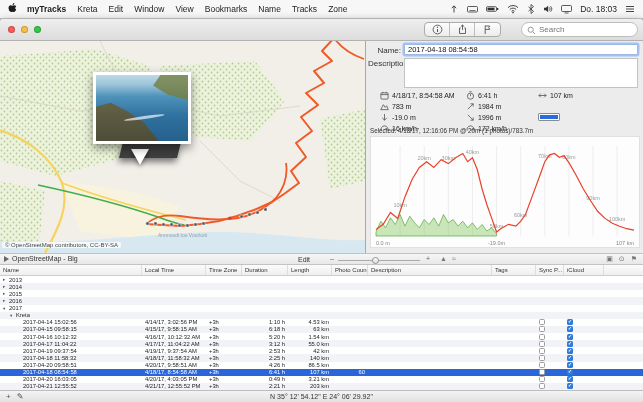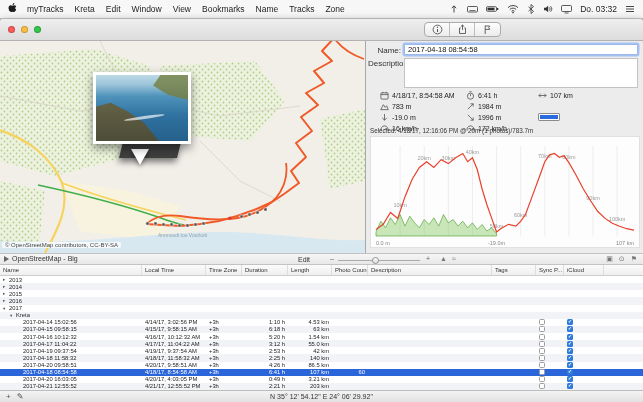--- a/index.html
+++ b/index.html
@@ -5,21 +5,21 @@
   * { margin:0; padding:0; box-sizing:border-box; }
   html,body { width:643px; height:402px; overflow:hidden; font-family:"Liberation Sans", sans-serif; background:#c9c9c9; }
   .screen { position:relative; width:643px; height:402px; }
 
   
   .menubar { position:absolute; top:0; left:0; right:0; height:19px; background:#f7f7f7;
     border-bottom:1px solid #c6c6c6; display:flex; align-items:center; padding:0 8px;
     font-size:8.5px; color:#1c1c1c; }
   .mb-items { display:flex; gap:11px; align-items:center; margin-left:9px; }
   .mb-item { cursor:default; white-space:nowrap; }
-  .mb-item.app { font-weight:normal; }
+  .mb-item.app { font-weight:bold; }
   .mb-right { margin-left:auto; display:flex; align-items:center; gap:8px; }
   .mb-right svg { display:block; }
   .mb-clock { font-size:8.5px; white-space:nowrap; }
 
   
   .window { position:absolute; top:19px; left:0; right:0; bottom:0; background:#fff;
     border-radius:4px 4px 0 0; overflow:hidden; box-shadow:0 2px 10px rgba(0,0,0,.35); }
   .toolbar { position:absolute; top:0; left:0; right:0; height:22px;
     background:linear-gradient(#efefef,#dcdcdc); border-bottom:1px solid #b2b2b2; }
   .traffic { position:absolute; left:8px; top:7px; display:flex; gap:6px; }
@@ -163,21 +163,21 @@
             <path fill="#333" d="M1 3.8h1.8L5.2 1.8v6.4L2.8 6.2H1z"></path>
             <path fill="none" stroke="#333" stroke-width="0.8" d="M6.4 3.4a2.3 2.3 0 0 1 0 3.2 M7.6 2.2a4 4 0 0 1 0 5.6"></path>
           </svg>
         </span>
       <span>
           <svg width="11" height="10" viewBox="0 0 11 10">
             <rect x="0.5" y="1.5" width="10" height="6" rx="1" fill="none" stroke="#333" stroke-width="0.8"></rect>
             <line x1="3.5" y1="9" x2="7.5" y2="9" stroke="#333" stroke-width="0.8"></line>
           </svg>
         </span>
-      <span class="mb-clock">Do. 03:32</span>
+      <span class="mb-clock">Do. 18:03</span>
       <span>
           <svg width="10" height="10" viewBox="0 0 10 10">
             <g stroke="#333" stroke-width="0.9">
               <line x1="1" y1="2.5" x2="9" y2="2.5"></line>
               <line x1="1" y1="5" x2="9" y2="5"></line>
               <line x1="1" y1="7.5" x2="9" y2="7.5"></line>
             </g>
           </svg>
         </span>
     </div>
@@ -202,20 +202,27 @@
         <span class="seg">
             <svg width="11" height="11" viewBox="0 0 11 11">
               <path fill="none" stroke="#555" stroke-width="0.9" d="M3.6 4H2.5v5.5h6V4H7.4 M5.5 1v5 M3.8 2.6 5.5 1l1.7 1.6"></path>
             </svg>
           </span>
         <span class="seg">
             <svg width="11" height="11" viewBox="0 0 11 11">
               <path fill="none" stroke="#555" stroke-width="0.9" d="M3.2 1.5v8.5 M3.2 2h4.6L6.6 3.7 7.8 5.4H3.2"></path>
             </svg>
           </span>
+      </div>
+      <div class="search-field">
+        <span><svg width="9" height="9" viewBox="0 0 9 9">
+              <circle cx="3.7" cy="3.7" r="2.6" fill="none" stroke="#8e8e8e" stroke-width="0.9"></circle>
+              <line x1="5.7" y1="5.7" x2="8" y2="8" stroke="#8e8e8e" stroke-width="0.9"></line>
+            </svg></span>
+        <input type="text" placeholder="Search" style="">
       </div>
     </div>
 
     <div class="map-pane">
       <svg width="365" height="212" viewBox="0 0 365 212">
         <defs>
           <pattern id="scrub" width="6" height="6" patternUnits="userSpaceOnUse">
             <rect width="6" height="6" fill="#edf2df"></rect>
             <circle cx="1.5" cy="1.5" r="0.9" fill="#b2cd8b"></circle>
             <circle cx="4.5" cy="4.5" r="0.9" fill="#b2cd8b"></circle>

